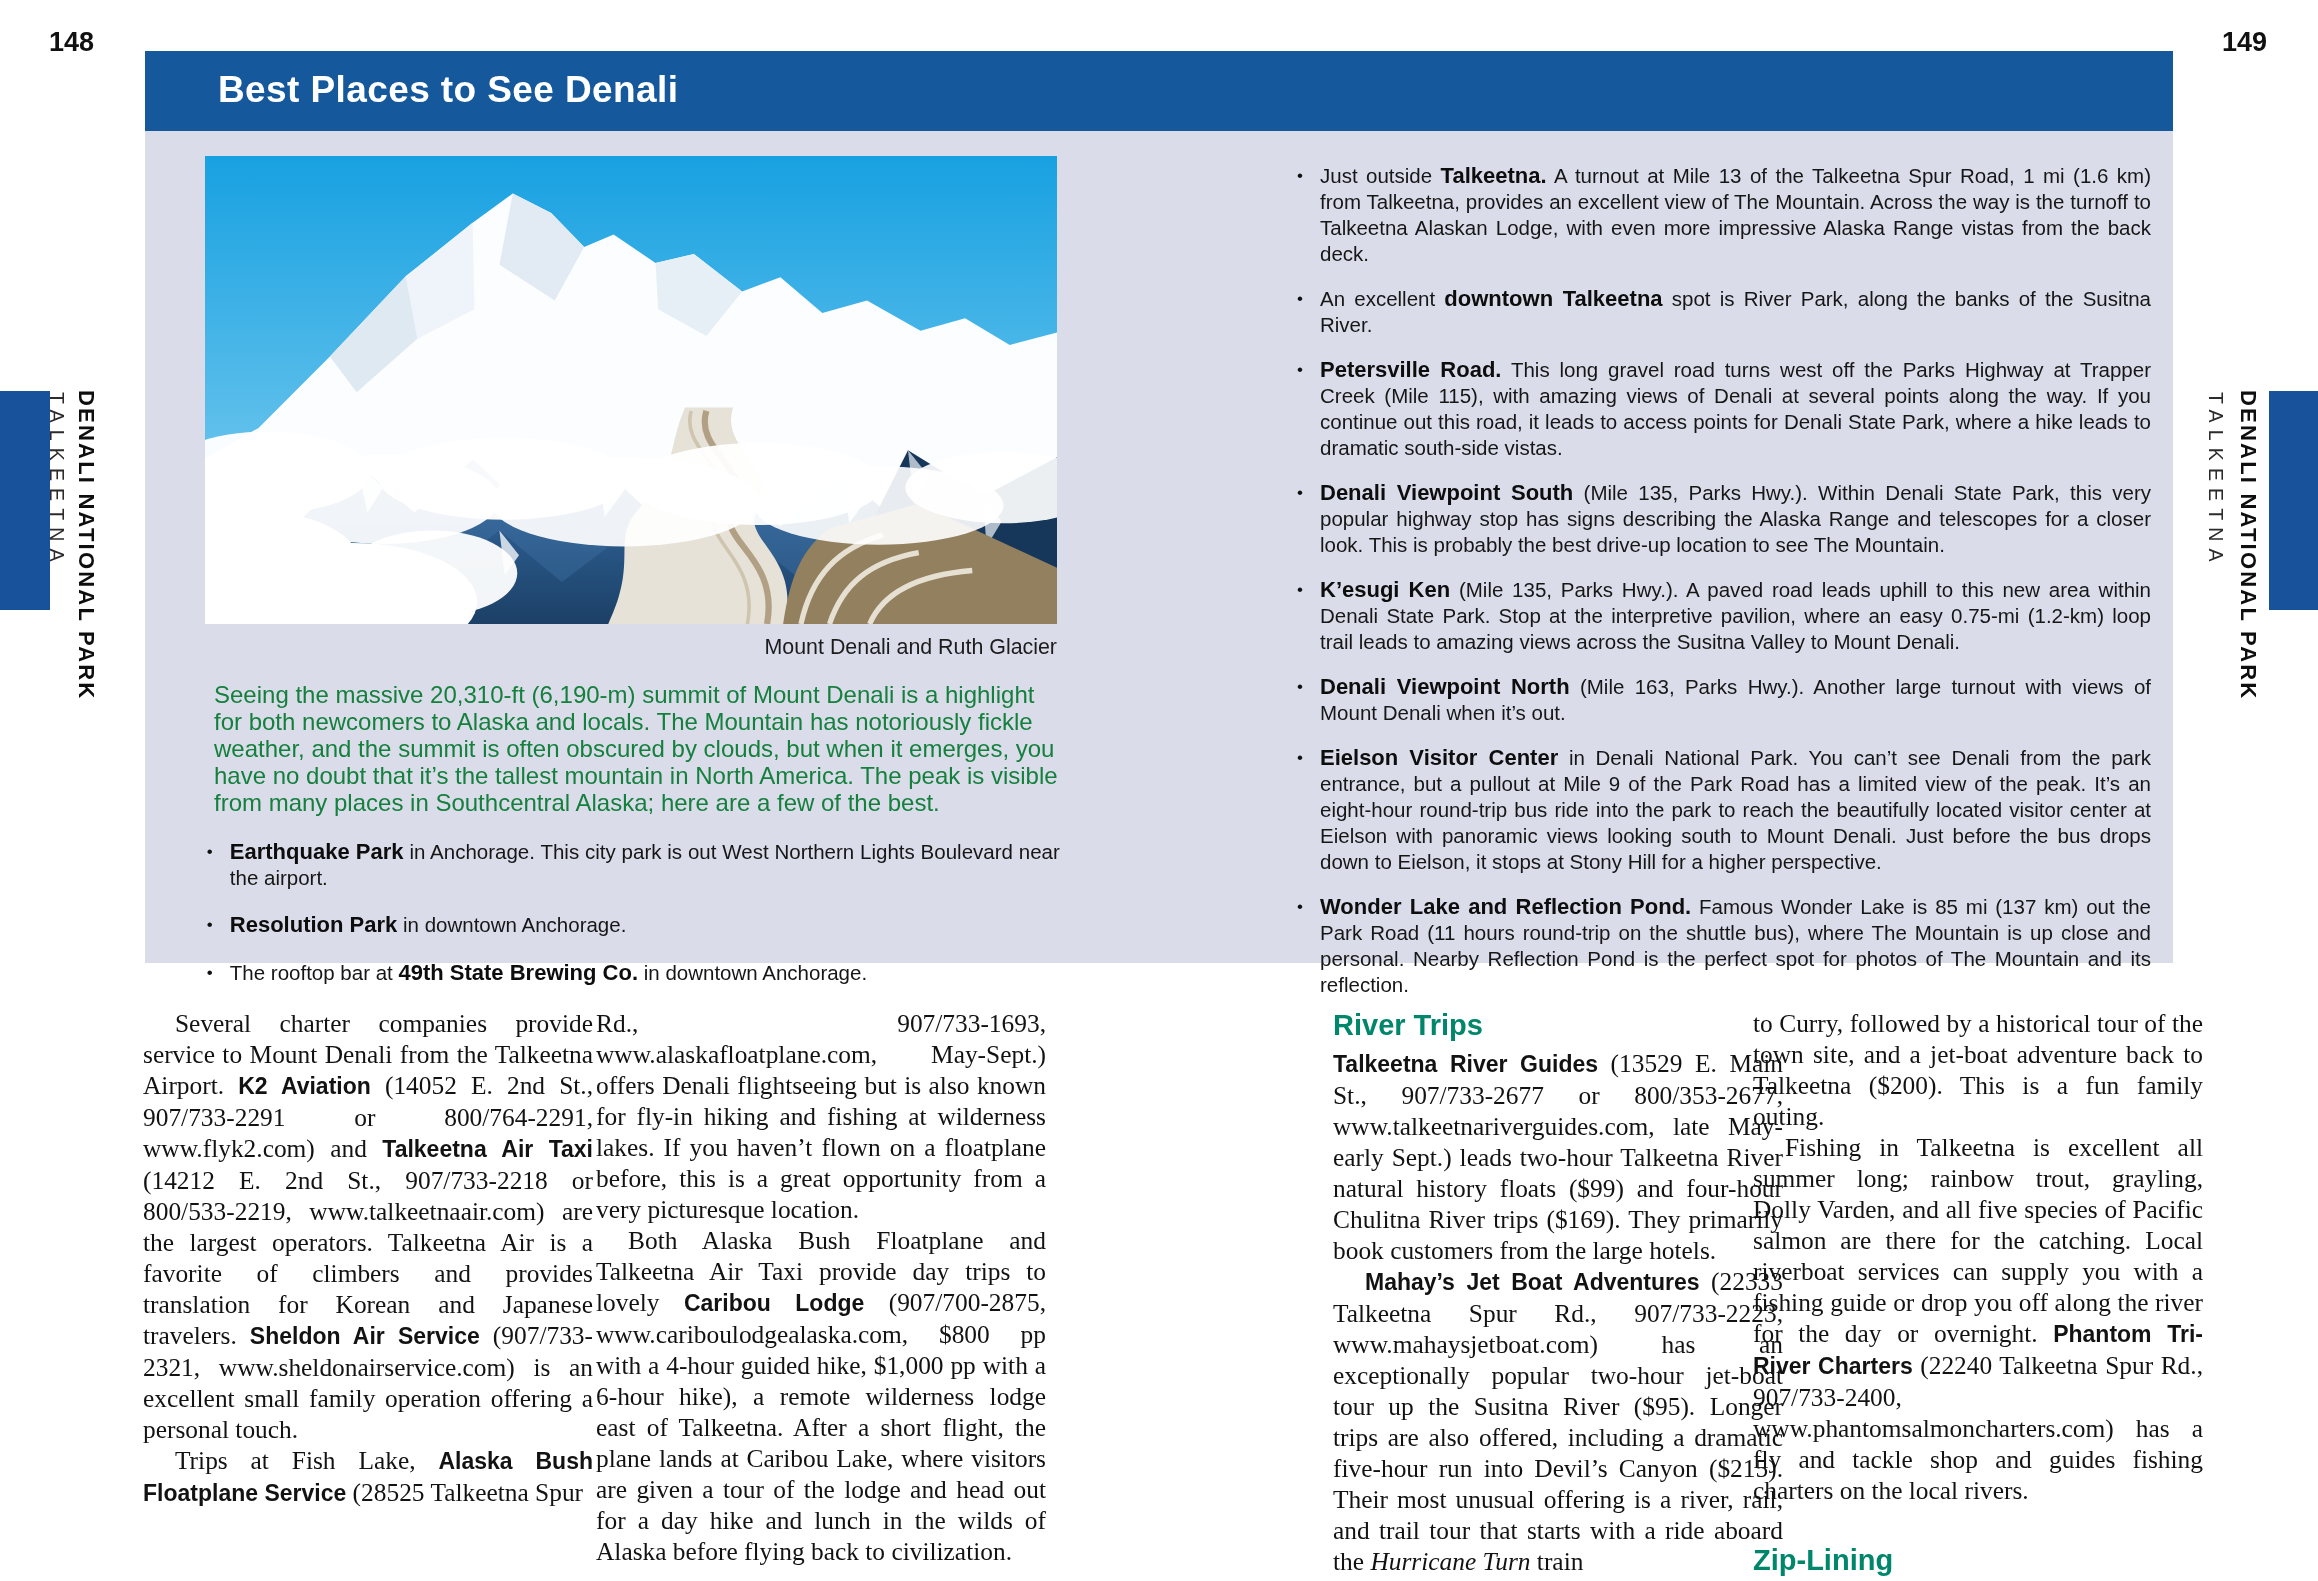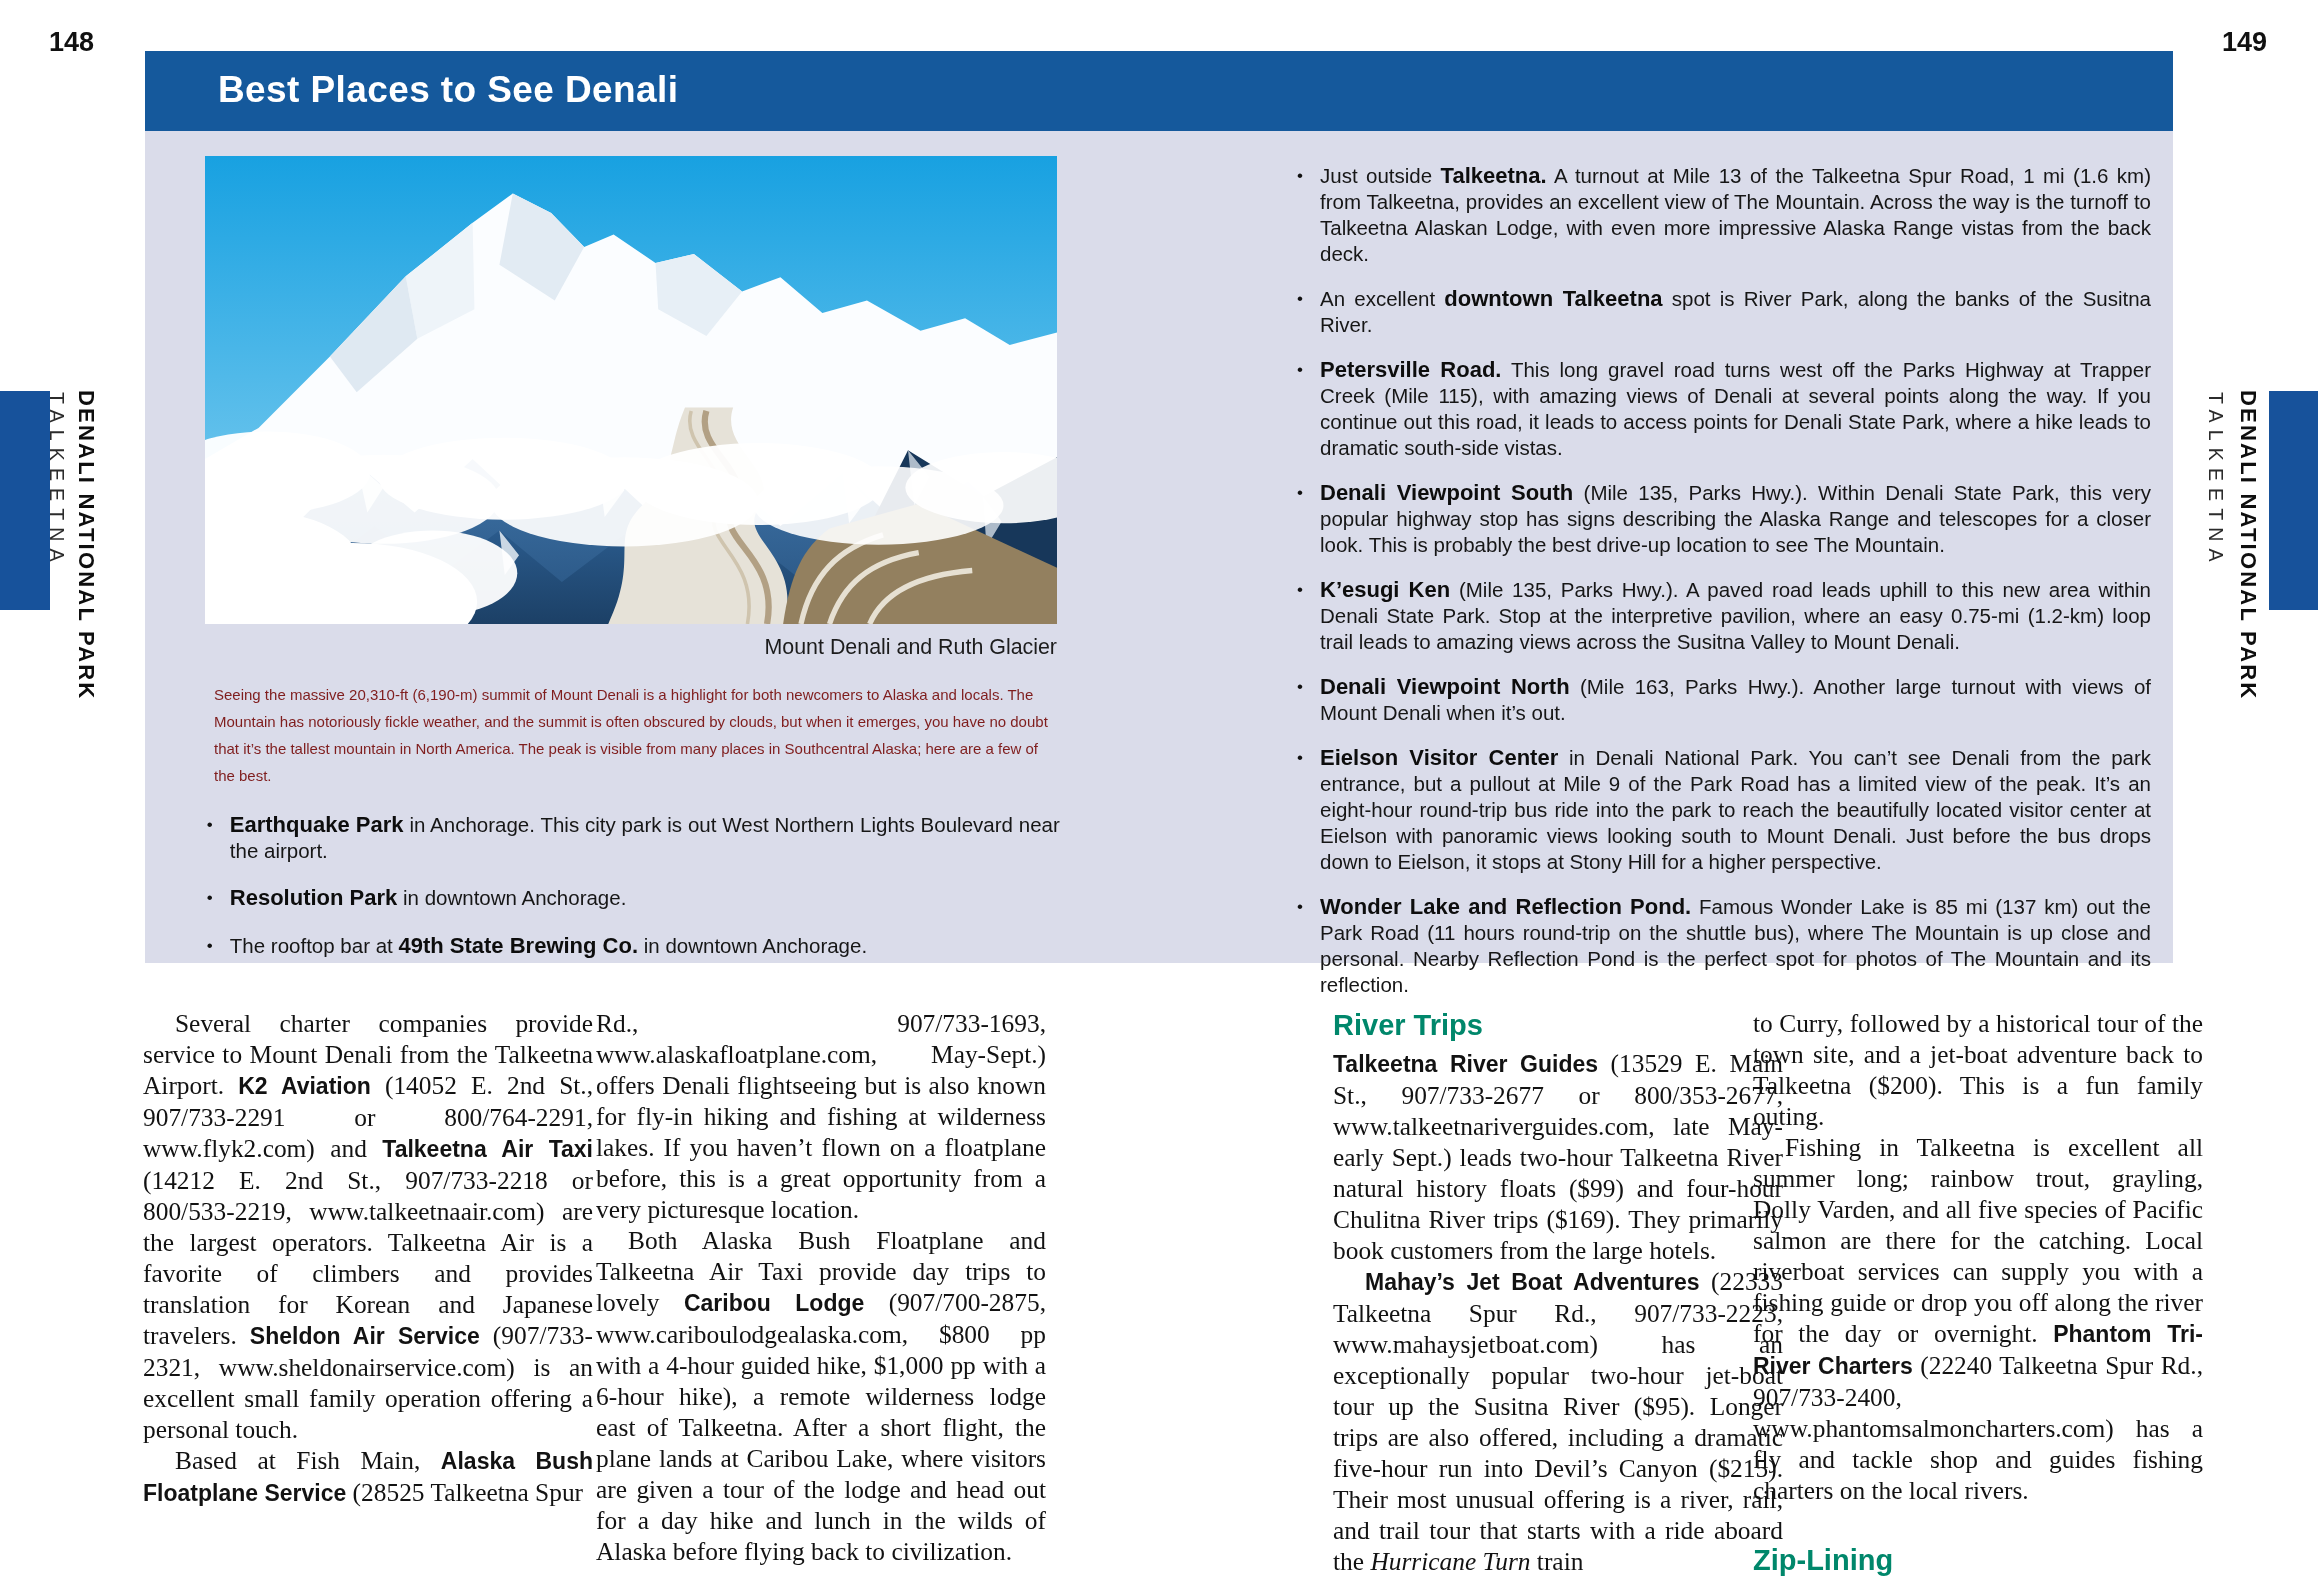--- a/index.html
+++ b/index.html
@@ -35,21 +35,21 @@
   .feature-box{
     position:absolute;left:145px;top:131px;width:2028px;height:832px;
     background:var(--box-bg);
   }
   .fb-left{position:absolute;left:60px;top:25px;width:892px;}
   .photo-wrap{width:852px;}
   .photo-wrap svg{display:block;width:852px;height:468px;}
   .photo-caption{margin-top:10.7px;font-size:21.4px;color:#1c1c1c;text-align:right;}
   .intro{
     margin:21.4px 0 0 9px;width:845px;
-    font-size:15px;line-height:27px;color:#7f1d1d;
+    font-size:24px;line-height:27px;color:#15803d;
   }
   ul.bullets{list-style:none;}
   .fb-left ul.bullets{margin:23px 0 0 1.8px;width:853px;}
   .fb-right{position:absolute;left:1152px;top:32px;width:854px;}
   ul.bullets li{display:flex;margin-bottom:19px;}
   ul.bullets .dot{flex:0 0 23px;font-size:17px;line-height:26px;color:#111;}
   ul.bullets .btext{
     flex:1;font-size:20.5px;line-height:26px;color:#161616;text-align:justify;
   }
   .fb-left ul.bullets li{margin-bottom:21.4px;}
@@ -211,21 +211,21 @@
           <li>
             <span class="dot">•</span>
             <span class="btext"><span class="rb">Wonder Lake and Reflection Pond.</span><span> Famous Wonder Lake is 85 mi (137 km) out the Park Road (11 hours round-trip on the shuttle bus), where The Mountain is up close and personal. Nearby Reflection Pond is the perfect spot for photos of The Mountain and its reflection.</span></span>
           </li>
         </ul>
     </div>
   </div>
 
   <div class="col" id="col-0">
       <p class="ind"><span>Several charter companies provide service to Mount Denali from the Talkeetna Airport. </span><span class="rb">K2 Aviation</span><span> (14052 E. 2nd St., 907/733-2291 or 800/764-2291, www.flyk2.com) and </span><span class="rb">Talkeetna Air Taxi</span><span> (14212 E. 2nd St., 907/733-2218 or 800/533-2219, www.talkeetnaair.com) are the largest operators. Talkeetna Air is a favorite of climbers and provides translation for Korean and Japanese travelers. </span><span class="rb">Sheldon Air Service</span><span> (907/733-2321, www.sheldonairservice.com) is an excellent small family operation offering a personal touch.</span></p>
-      <p class="ind"><span>Based at Fish Main, </span><span class="rb">Alaska Bush Floatplane Service</span><span> (28525 Talkeetna Spur</span></p>
+      <p class="ind"><span>Trips at Fish Lake, </span><span class="rb">Alaska Bush Floatplane Service</span><span> (28525 Talkeetna Spur</span></p>
     </div>
   <div class="col" id="col-1">
       <p><span>Rd., 907/733-1693, www.alaskafloatplane.com, May-Sept.) offers Denali flightseeing but is also known for fly-in hiking and fishing at wilderness lakes. If you haven’t flown on a floatplane before, this is a great opportunity from a very picturesque location.</span></p>
       <p class="ind"><span>Both Alaska Bush Floatplane and Talkeetna Air Taxi provide day trips to lovely </span><span class="rb">Caribou Lodge</span><span> (907/700-2875, www.cariboulodgealaska.com, $800 pp with a 4-hour guided hike, $1,000 pp with a 6-hour hike), a remote wilderness lodge east of Talkeetna. After a short flight, the plane lands at Caribou Lake, where visitors are given a tour of the lodge and head out for a day hike and lunch in the wilds of Alaska before flying back to civilization.</span></p>
     </div>
   <div class="col" id="col-2">
       <h3>River Trips</h3>
       <p><span class="rb">Talkeetna River Guides</span><span> (13529 E. Main St., 907/733-2677 or 800/353-2677, www.talkeetnariverguides.com, late May-early Sept.) leads two-hour Talkeetna River natural history floats ($99) and four-hour Chulitna River trips ($169). They primarily book customers from the large hotels.</span></p>
       <p class="ind"><span class="rb">Mahay’s Jet Boat Adventures</span><span> (22333 Talkeetna Spur Rd., 907/733-2223, www.mahaysjetboat.com) has an exceptionally popular two-hour jet-boat tour up the Susitna River ($95). Longer trips are also offered, including a dramatic five-hour run into Devil’s Canyon ($215). Their most unusual offering is a river, rail, and trail tour that starts with a ride aboard the </span><span class="ri">Hurricane Turn</span><span> train</span></p>
     </div>

